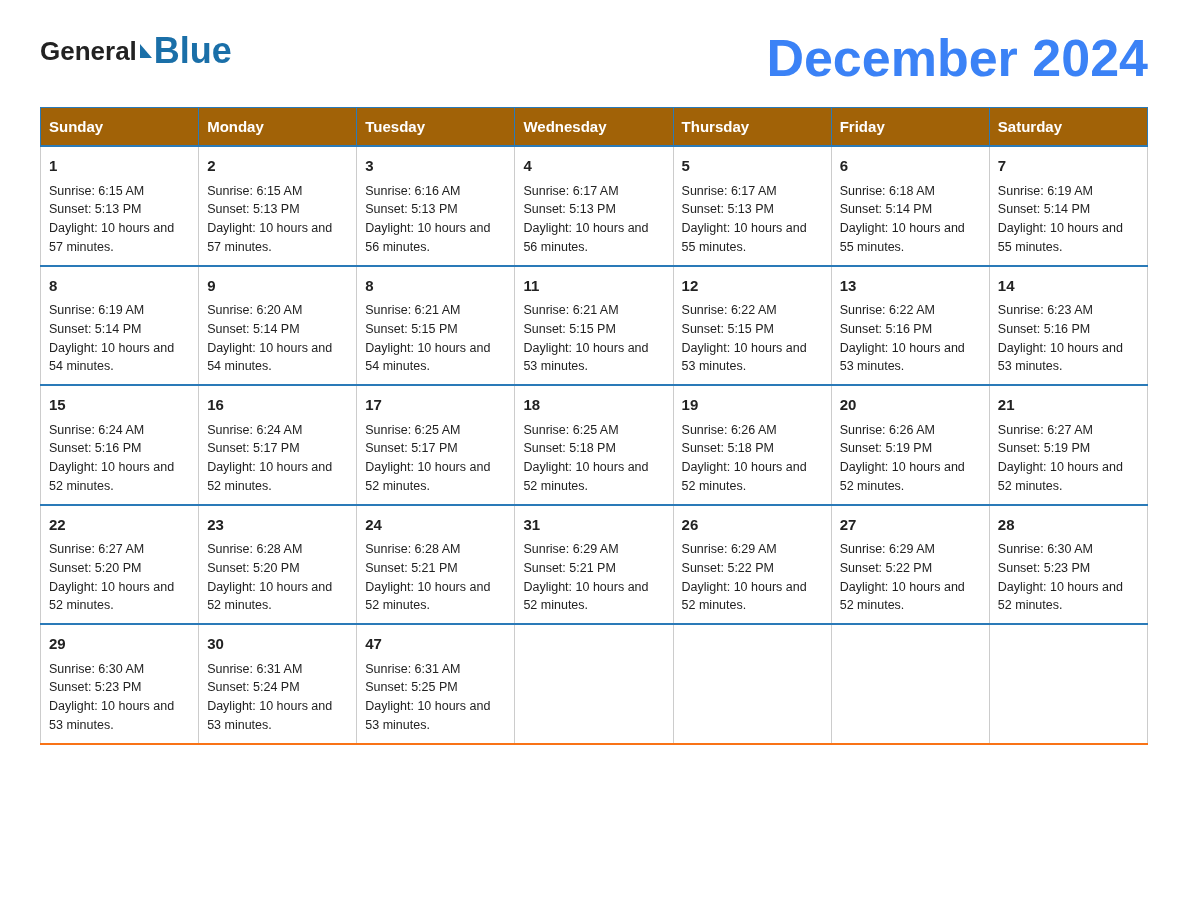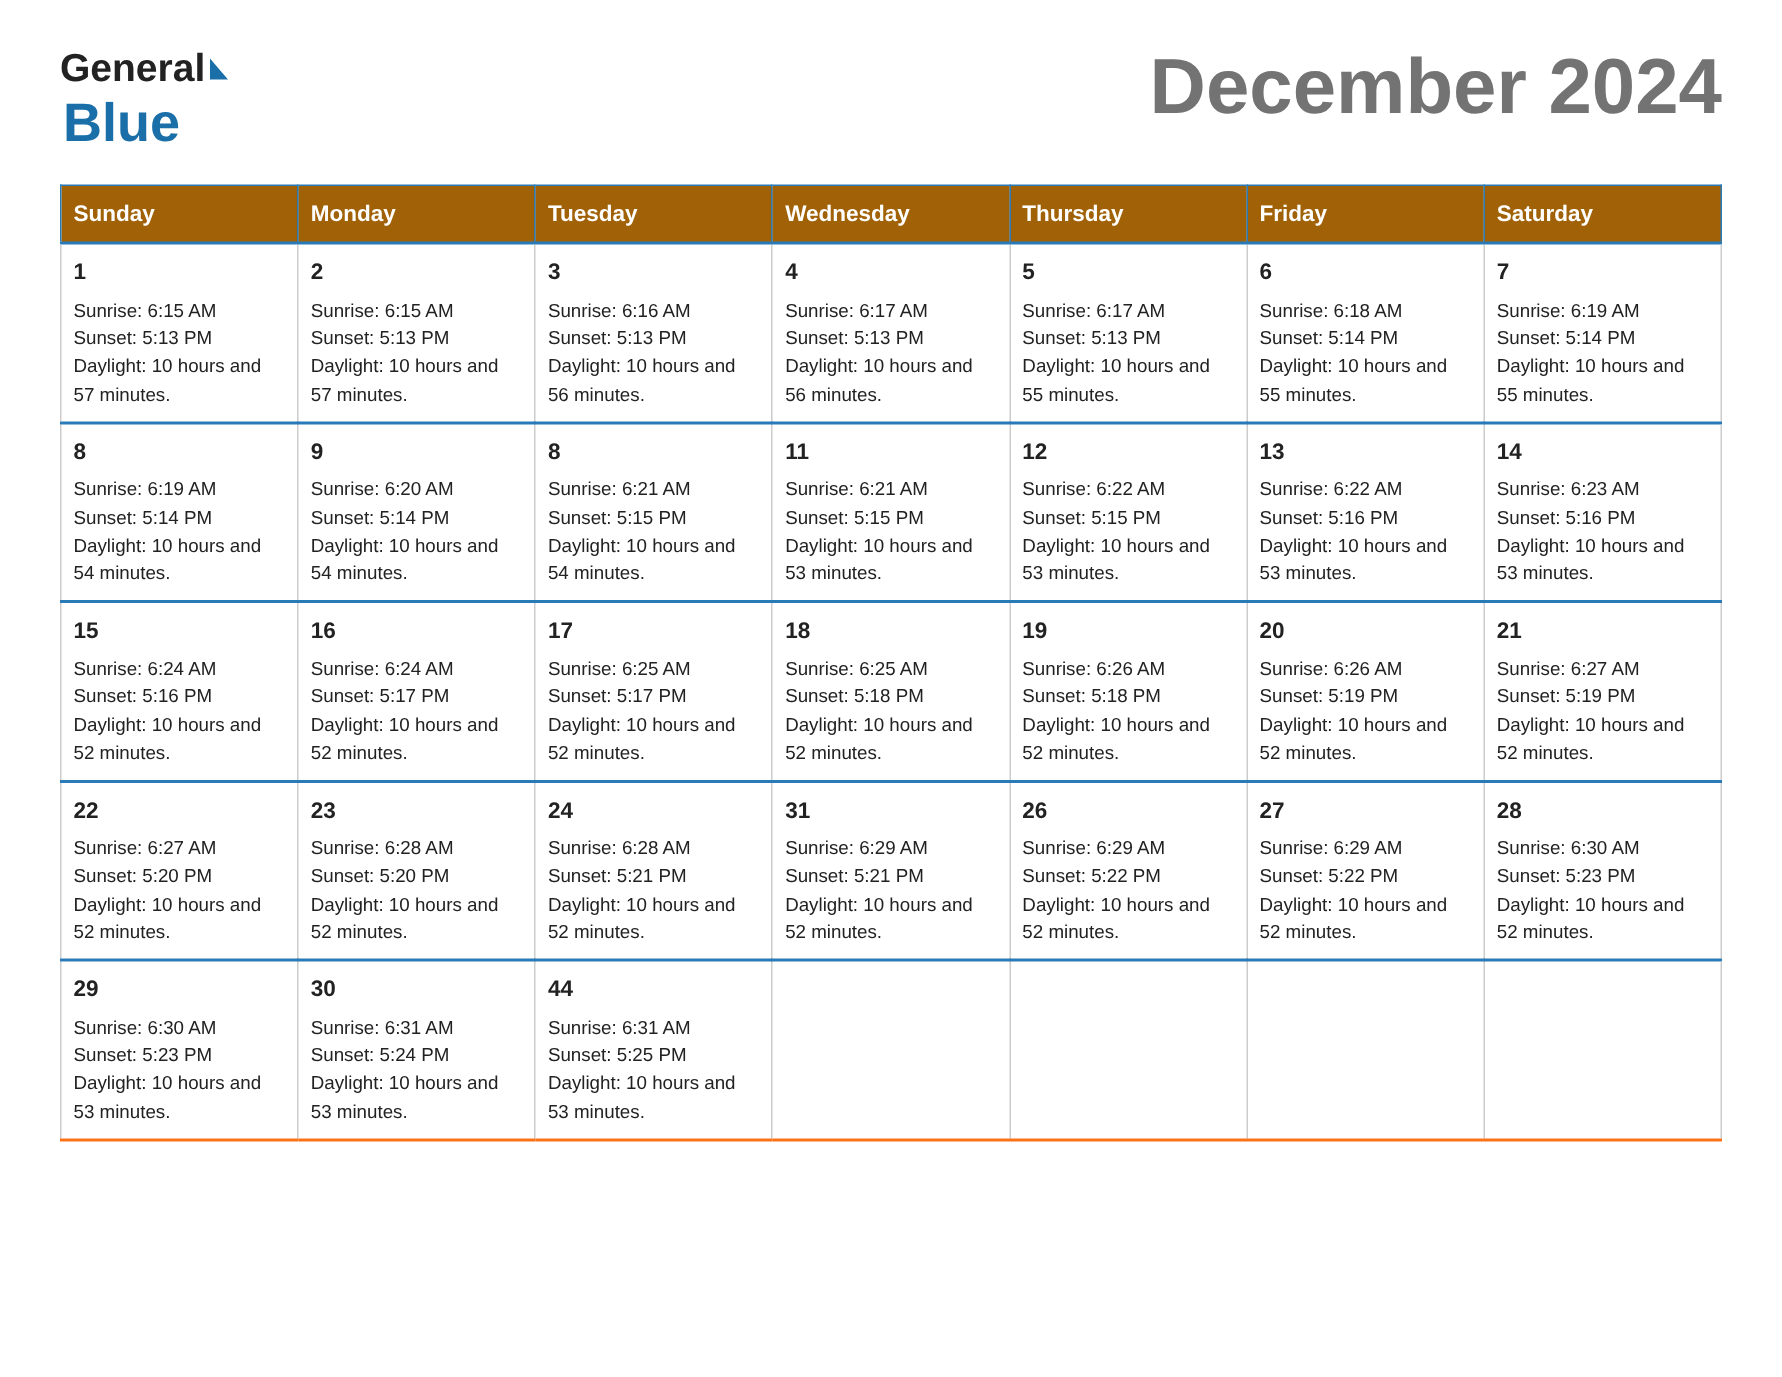--- a/index.html
+++ b/index.html
@@ -15,21 +15,21 @@
       justify-content: space-between;
       align-items: flex-start;
       margin-bottom: 20px;
     }
     .title-area {
       text-align: right;
     }
     .main-title {
       font-size: 52px;
       font-weight: bold;
-      color: #737373;
+      color: #3b82f6;
       line-height: 1.1;
       margin-left: 20px;
     }
     .subtitle {
       font-size: 22px;
       color: #555;
       margin-top: 6px;
     }
     table {
       width: 100%;
@@ -64,21 +64,21 @@
       border-bottom: 2px solid #f97316;
     }
     tbody tr td:first-child {
       border-left: 1px solid #ccc;
     }
     tbody tr {
       border-top: 2px solid #2a7ab8;
     }
     .logo-wrapper {
       display: flex;
-      flex-direction: column;
+      flex-direction: row;
     }
     .logo-line1 {
       display: flex;
       align-items: center;
       font-size: 26px;
       font-weight: bold;
       color: #222;
     }
     .logo-line2 {
       font-size: 36px;
@@ -158,20 +158,20 @@
         <td><span class="day-num">23</span><span>Sunrise: 6:28 AM</span><br><span>Sunset: 5:20 PM</span><br><span>Daylight: 10 hours and 52 minutes.</span></td>
         <td><span class="day-num">24</span><span>Sunrise: 6:28 AM</span><br><span>Sunset: 5:21 PM</span><br><span>Daylight: 10 hours and 52 minutes.</span></td>
         <td><span class="day-num">31</span><span>Sunrise: 6:29 AM</span><br><span>Sunset: 5:21 PM</span><br><span>Daylight: 10 hours and 52 minutes.</span></td>
         <td><span class="day-num">26</span><span>Sunrise: 6:29 AM</span><br><span>Sunset: 5:22 PM</span><br><span>Daylight: 10 hours and 52 minutes.</span></td>
         <td><span class="day-num">27</span><span>Sunrise: 6:29 AM</span><br><span>Sunset: 5:22 PM</span><br><span>Daylight: 10 hours and 52 minutes.</span></td>
         <td><span class="day-num">28</span><span>Sunrise: 6:30 AM</span><br><span>Sunset: 5:23 PM</span><br><span>Daylight: 10 hours and 52 minutes.</span></td>
       </tr>
       <tr>
         <td><span class="day-num">29</span><span>Sunrise: 6:30 AM</span><br><span>Sunset: 5:23 PM</span><br><span>Daylight: 10 hours and 53 minutes.</span></td>
         <td><span class="day-num">30</span><span>Sunrise: 6:31 AM</span><br><span>Sunset: 5:24 PM</span><br><span>Daylight: 10 hours and 53 minutes.</span></td>
-        <td><span class="day-num">44</span><span>Sunrise: 6:31 AM</span><br><span>Sunset: 5:25 PM</span><br><span>Daylight: 10 hours and 53 minutes.</span></td>
+        <td><span class="day-num">47</span><span>Sunrise: 6:31 AM</span><br><span>Sunset: 5:25 PM</span><br><span>Daylight: 10 hours and 53 minutes.</span></td>
         <td></td>
         <td></td>
         <td></td>
         <td></td>
       </tr>
     </tbody>
 </table>
 
 </body></html>

